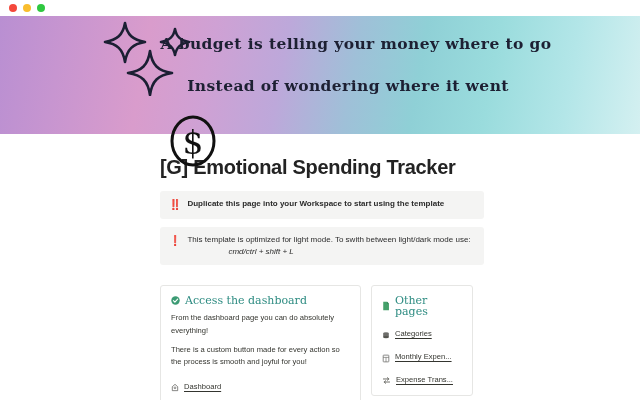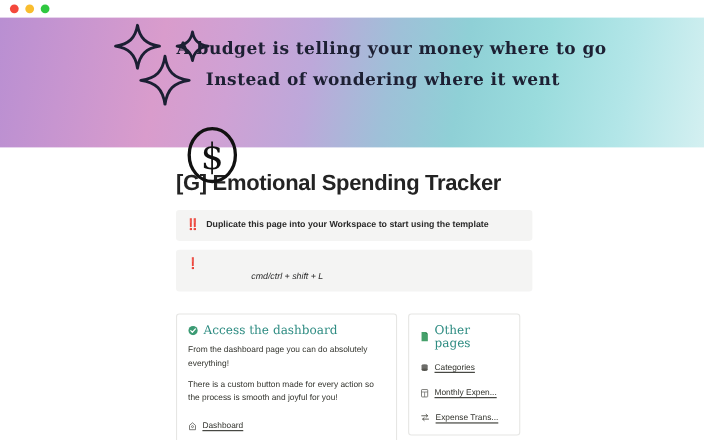--- a/index.html
+++ b/index.html
@@ -75,21 +75,21 @@
   }
   .banner-line {
     font-family: "DejaVu Serif", "Liberation Serif", serif;
     font-weight: bold;
     color: #1d2033;
     font-size: 15.5px;
     letter-spacing: 0.4px;
     line-height: 1;
   }
   .banner-line-1 { margin-left: 24px; }
-  .banner-line-2 { margin-top: 12px; margin-left: 8px; }
+  .banner-line-2 { margin-top: 26px; margin-left: 8px; }
 
   .coin {
     position: absolute;
     left: 166px;
     top: 98px;
     width: 54px;
     height: 54px;
     z-index: 4;
   }
 
@@ -190,21 +190,21 @@
   .page-link-text {
     font-size: 7.6px;
     color: #34352f;
     text-decoration: underline;
     text-underline-offset: 2px;
     line-height: 1.4;
   }
 
   .other-item {
     display: flex;
-    align-items: center;
+    align-items: flex-end;
     gap: 5px;
     margin-top: 12px;
   }
   .other-item:first-of-type { margin-top: 10px; }
   .other-item-text {
     font-size: 7.6px;
     color: #34352f;
     text-decoration: underline;
     text-underline-offset: 2px;
     white-space: nowrap;
@@ -265,21 +265,21 @@
     <div class="callout">
       <span class="callout-emoji">‼️</span>
       <div class="callout-body">
         <span class="callout-strong">Duplicate this page into your Workspace to start using the template</span>
       </div>
     </div>
 
     <div class="callout">
       <span class="callout-emoji">❗</span>
       <div class="callout-body">
-        <br>
+        <span>This template is optimized for light mode. To swith between light/dark mode use:</span><br>
         <span class="callout-mono-ital">cmd/ctrl + shift + L</span>
       </div>
     </div>
 
     <div class="cards-row">
 
       <div class="card card-left">
         <div class="card-heading">
           <svg class="icon" width="9" height="9" viewBox="0 0 16 16">
             <circle cx="8" cy="8" r="7.5" fill="#3c9b74"></circle>

